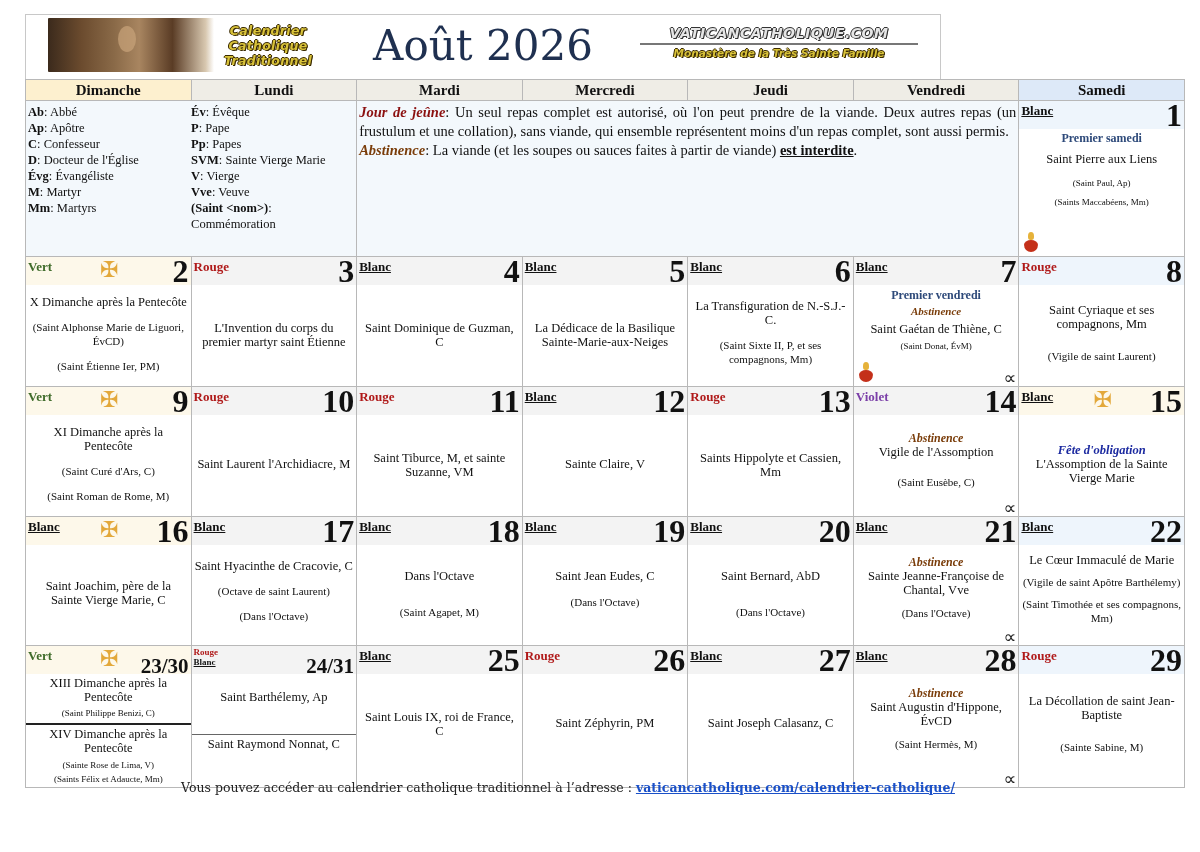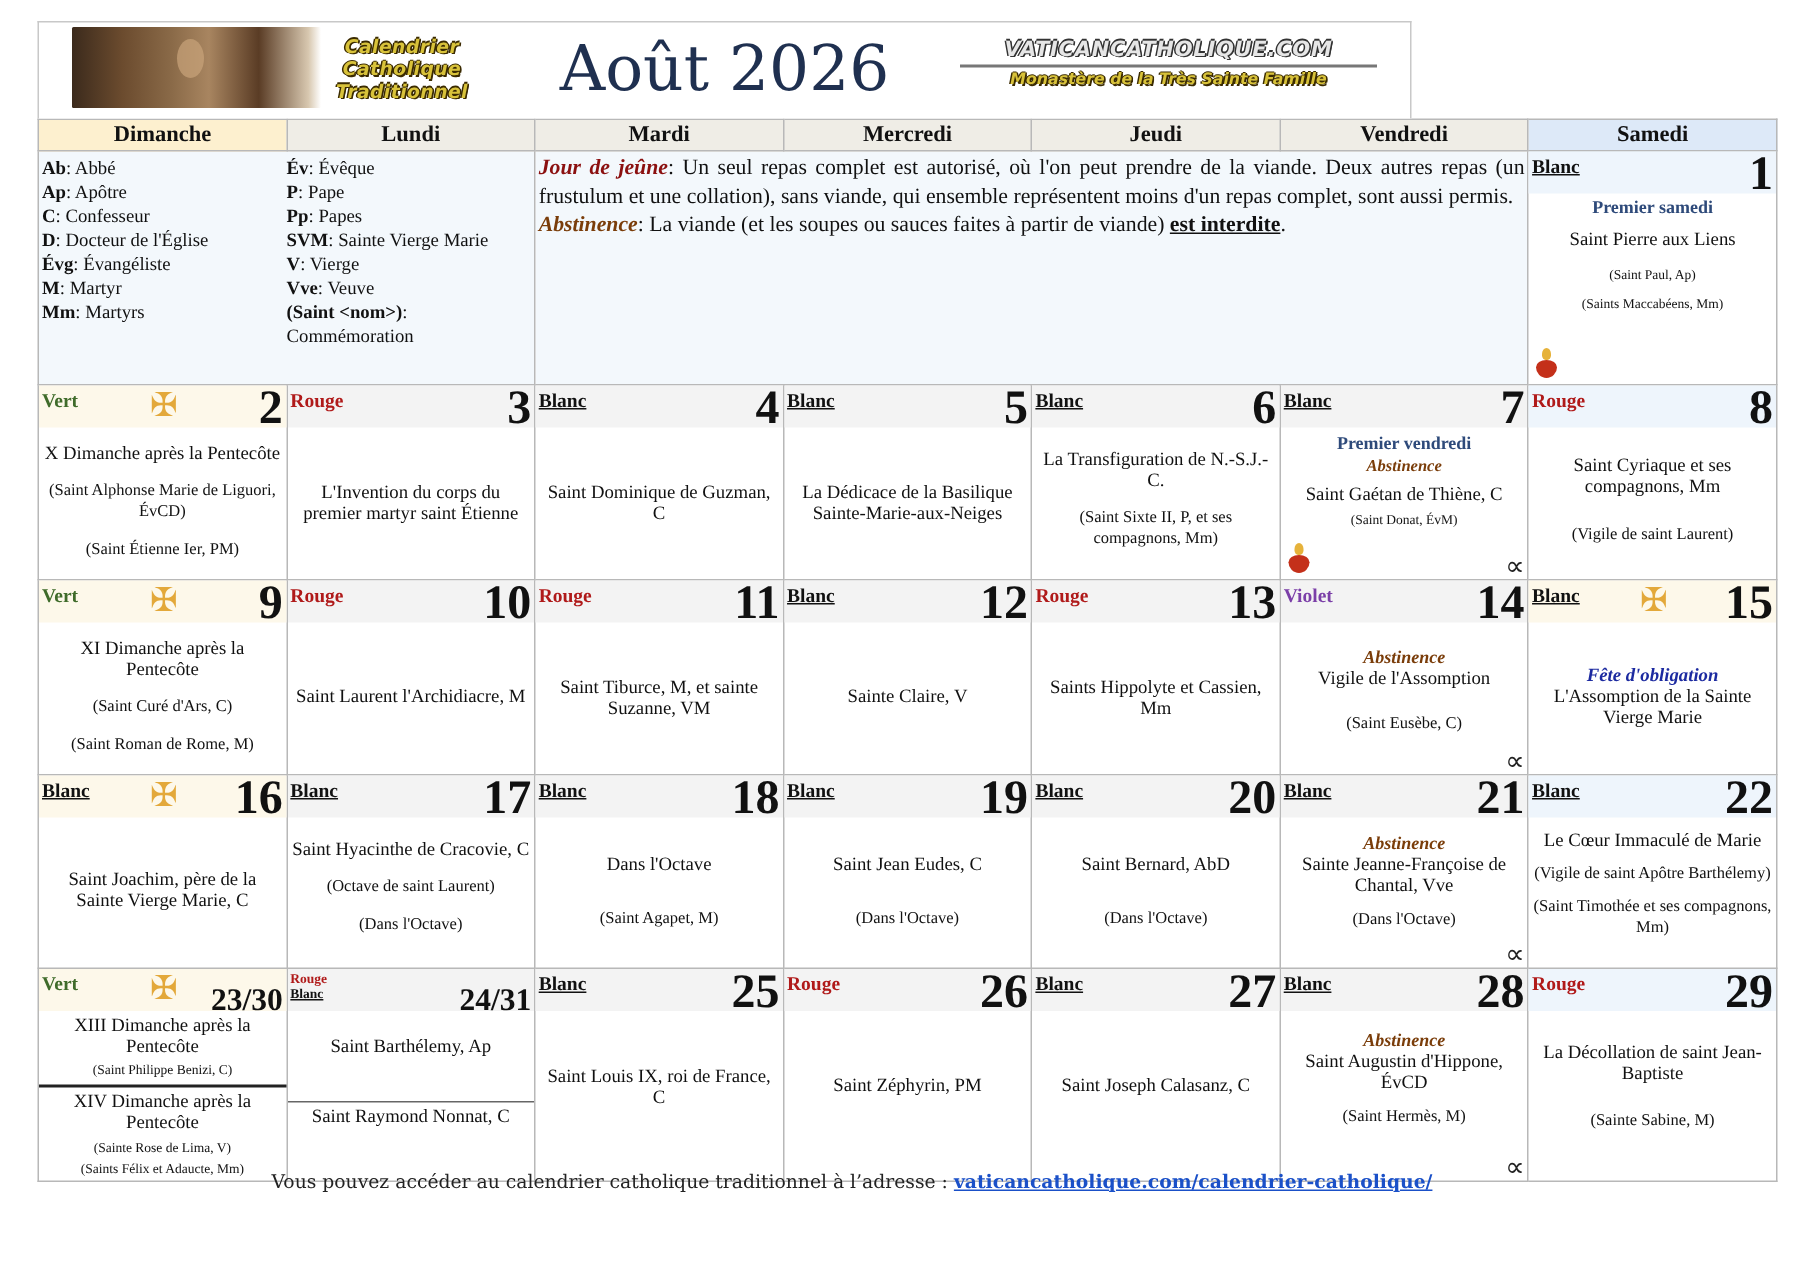--- a/index.html
+++ b/index.html
@@ -321,21 +321,21 @@
             <p style="margin-bottom:22px">Dans l'Octave</p>
             <p class="sm">(Saint Agapet, M)</p>
           </div>
         </td>
         <td>
           <div class="dh">
               <span class="color c-blanc">Blanc</span>
               <span class="num">19</span>
             </div>
           <div class="body" style="padding-top:24px">
-            <p style="margin-bottom:22px">Saint Jean Eudes, C</p>
+            <p style="margin-bottom:12px">Saint Jean Eudes, C</p>
             <p class="sm">(Dans l'Octave)</p>
           </div>
         </td>
         <td>
           <div class="dh">
               <span class="color c-blanc">Blanc</span>
               <span class="num">20</span>
             </div>
           <div class="body" style="padding-top:24px">
             <p style="margin-bottom:22px">Saint Bernard, AbD</p>

